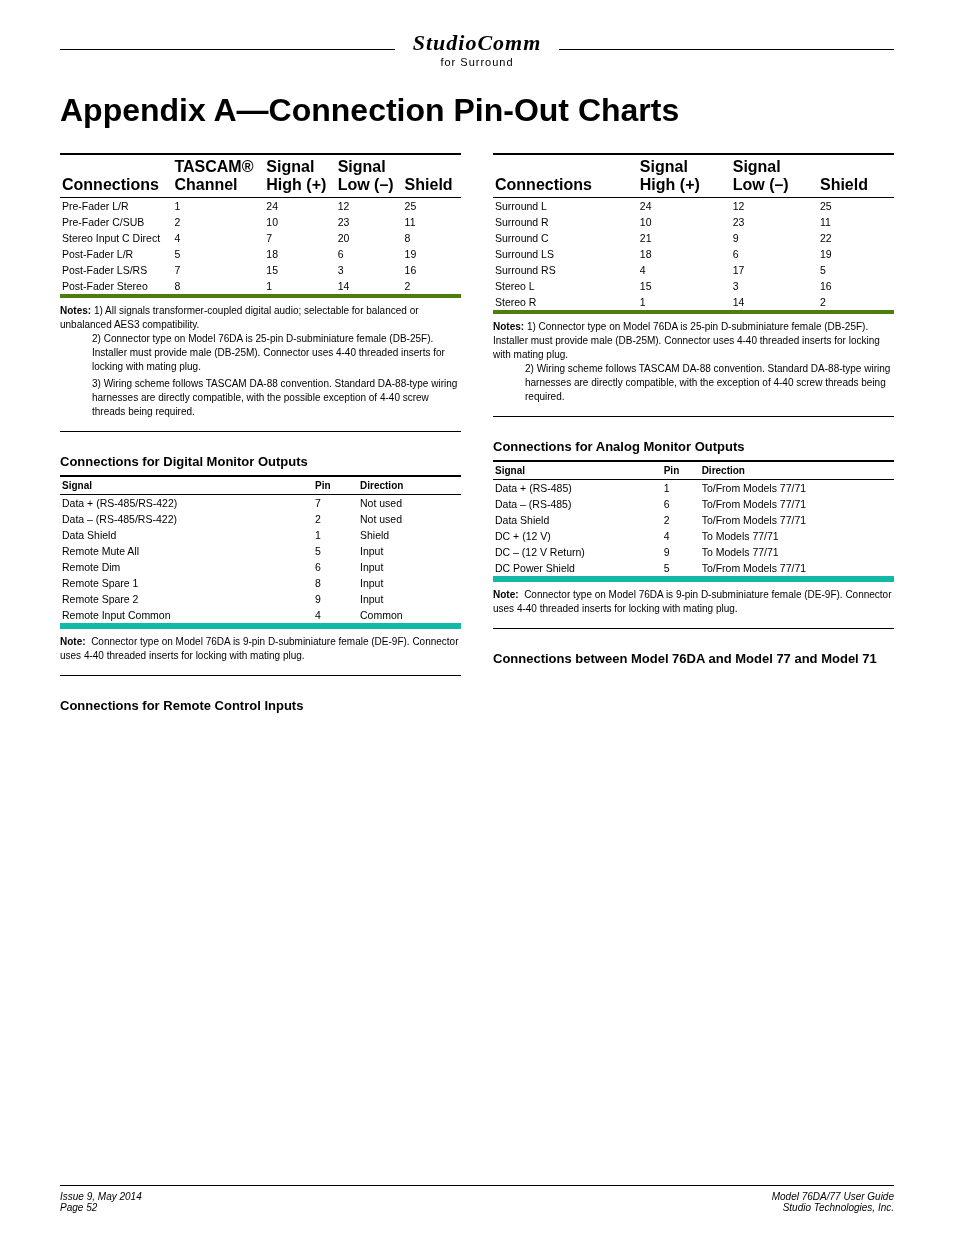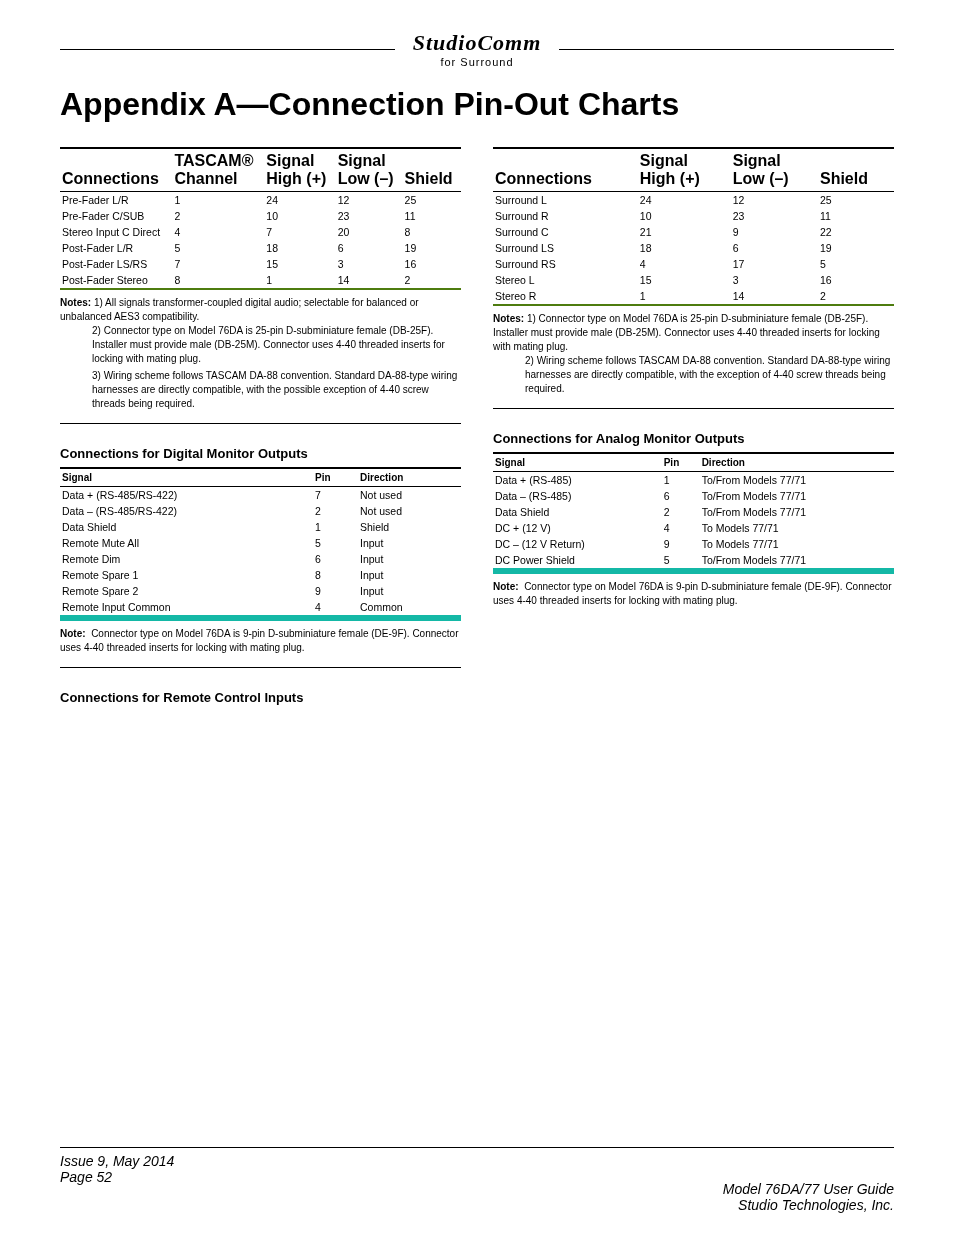--- a/index.html
+++ b/index.html
@@ -18,21 +18,21 @@
       background: #fff;
       padding: 30px 60px 30px 60px;
       position: relative;
     }
     
     .header {
       display: flex;
       align-items: center;
       justify-content: center;
       position: relative;
-      margin-bottom: 18px;
+      margin-bottom: 24px;
     }
     .header-line {
       flex: 1;
       height: 1px;
       background: #000;
     }
     .header-logo {
       padding: 0 18px;
       text-align: center;
     }
@@ -78,21 +78,21 @@
       border-bottom: 1px solid #000;
       padding: 3px 4px 3px 2px;
       text-align: left;
       vertical-align: bottom;
     }
     table td {
       padding: 2px 4px 2px 2px;
       vertical-align: top;
     }
     .table-last-row td {
-      border-bottom: 2px solid #4d7c0f;
+      border-bottom: 4px solid #4d7c0f;
     }
     
     .notes-block {
       font-size: 10px;
       margin: 6px 0 12px 0;
       line-height: 1.4;
     }
     .notes-block .note-indent {
       margin-left: 32px;
       margin-bottom: 3px;
@@ -121,26 +121,26 @@
       border-bottom: 6px solid #14b8a6;
     }
     
     .footer {
       position: absolute;
       bottom: 22px;
       left: 60px;
       right: 60px;
       display: flex;
       justify-content: space-between;
-      font-size: 14px;
+      font-size: 10px;
       font-style: italic;
       border-top: 1px solid #000;
       padding-top: 5px;
     }
-    .footer-right { text-align: right; margin-top: 28px; }
+    .footer-right { text-align: right; }
     .bold { font-weight: bold; }
     
     .right-table th:first-child,
     .right-table td:first-child {
       min-width: 90px;
     }
   </style>
 </head>
 <body>
 
@@ -388,20 +388,21 @@
               <td>5</td>
               <td>To/From Models 77/71</td>
             </tr>
           </tbody>
       </table>
 
       <div class="notes-block">
         <span class="bold">Note:</span>&nbsp;&nbsp;<span>Connector type on Model 76DA is 9-pin D-subminiature female (DE-9F). Connector uses 4-40 threaded inserts for locking with mating plug.</span>
       </div>
 
+      <div class="section-heading">Connections between Model 76DA and Model 77 and Model 71</div>
 
     </div>
 
   </div>
 
   <div class="footer">
     <div class="footer-left">
       <div>Issue 9, May 2014</div>
       <div>Page 52</div>
     </div>

